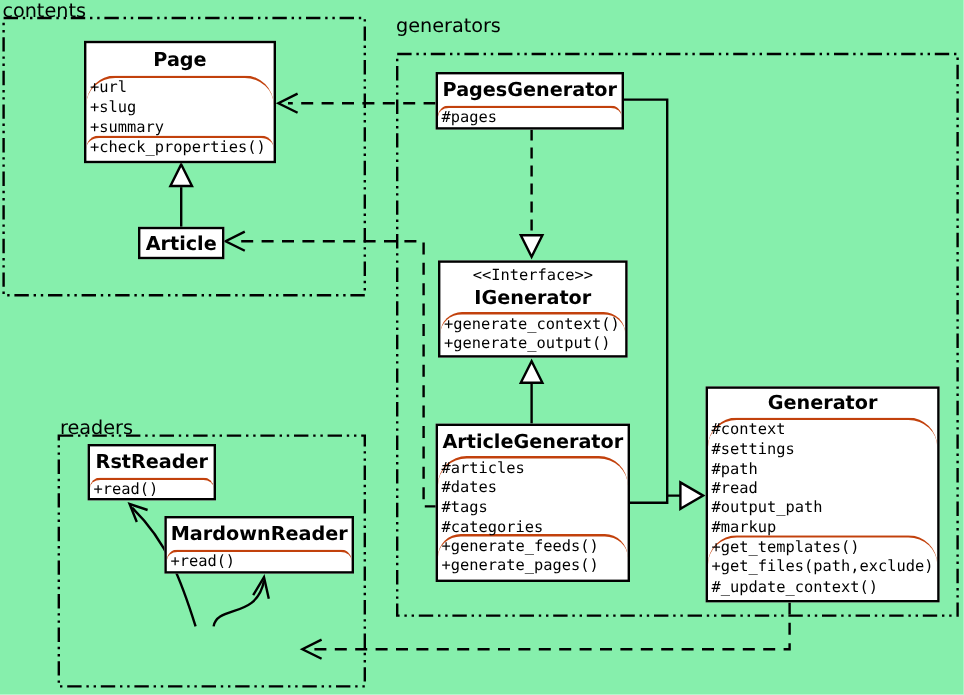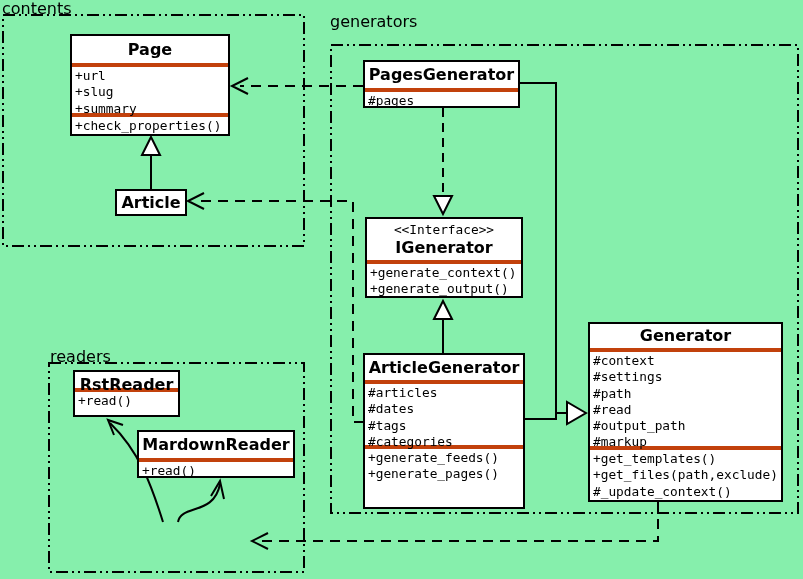--- a/index.html
+++ b/index.html
@@ -13,21 +13,21 @@
   }
   .uml-class{
     position:absolute;background:#fff;border:2px solid #000;box-sizing:border-box;
   }
   .uml-title{
     font:bold 16px "DejaVu Sans", sans-serif;text-align:center;white-space:nowrap;overflow:visible;
   }
   .uml-stereo{
     font:12.8px "DejaVu Sans Mono", monospace;text-align:center;white-space:nowrap;padding-top:3px;
   }
-  .uml-sec{border-top:4px solid #c2410c;box-sizing:border-box;padding:1px 0 0 0;}
+  .uml-sec{border-top:2px solid #c2410c;box-sizing:border-box;padding:1px 0 0 0;border-radius:24px;}
   .uml-line{
     font:12.8px "DejaVu Sans Mono", monospace;line-height:16.3px;padding-left:3px;
     white-space:nowrap;overflow:visible;
   }
   .single{display:flex;align-items:center;justify-content:center;}
   .plain{font:15px "DejaVu Sans", sans-serif;text-align:center;white-space:nowrap;}
 </style>
 </head>
 <body>
 
@@ -119,21 +119,21 @@
     <div style="height:41px;">
       <div class="uml-stereo">&lt;&lt;Interface&gt;&gt;</div>
       <div class="uml-title" style="line-height:21px;">IGenerator</div>
     </div>
     <div class="uml-sec" style="height:36px;">
       <div class="uml-line">+generate_context()</div>
       <div class="uml-line">+generate_output()</div>
     </div>
   </div>
 
-  <div class="uml-class" style="left:363px;top:353px;width:162px;height:156px;">
+  <div class="uml-class" style="left:363px;top:353px;width:162px;height:132px;">
     <div class="uml-title" style="height:25px;line-height:25px;">ArticleGenerator</div>
     <div class="uml-sec" style="height:65px;">
       <div class="uml-line">#articles</div>
       <div class="uml-line">#dates</div>
       <div class="uml-line">#tags</div>
       <div class="uml-line">#categories</div>
     </div>
     <div class="uml-sec" style="height:38px;">
       <div class="uml-line">+generate_feeds()</div>
       <div class="uml-line">+generate_pages()</div>
@@ -151,21 +151,21 @@
       <div class="uml-line">#markup</div>
     </div>
     <div class="uml-sec" style="height:54px;">
       <div class="uml-line">+get_templates()</div>
       <div class="uml-line">+get_files(path,exclude)</div>
       <div class="uml-line">#_update_context()</div>
     </div>
   </div>
 
   <div class="uml-class" style="left:73px;top:370px;width:107px;height:47px;">
-    <div class="uml-title" style="height:16px;line-height:26px;">RstReader</div>
+    <div class="uml-title" style="height:26px;line-height:26px;">RstReader</div>
     <div class="uml-sec" style="height:17px;">
       <div class="uml-line">+read()</div>
     </div>
   </div>
 
   <div class="uml-class" style="left:137px;top:430px;width:158px;height:48px;">
     <div class="uml-title" style="height:26px;line-height:26px;">MardownReader</div>
     <div class="uml-sec" style="height:18px;">
       <div class="uml-line">+read()</div>
     </div>

